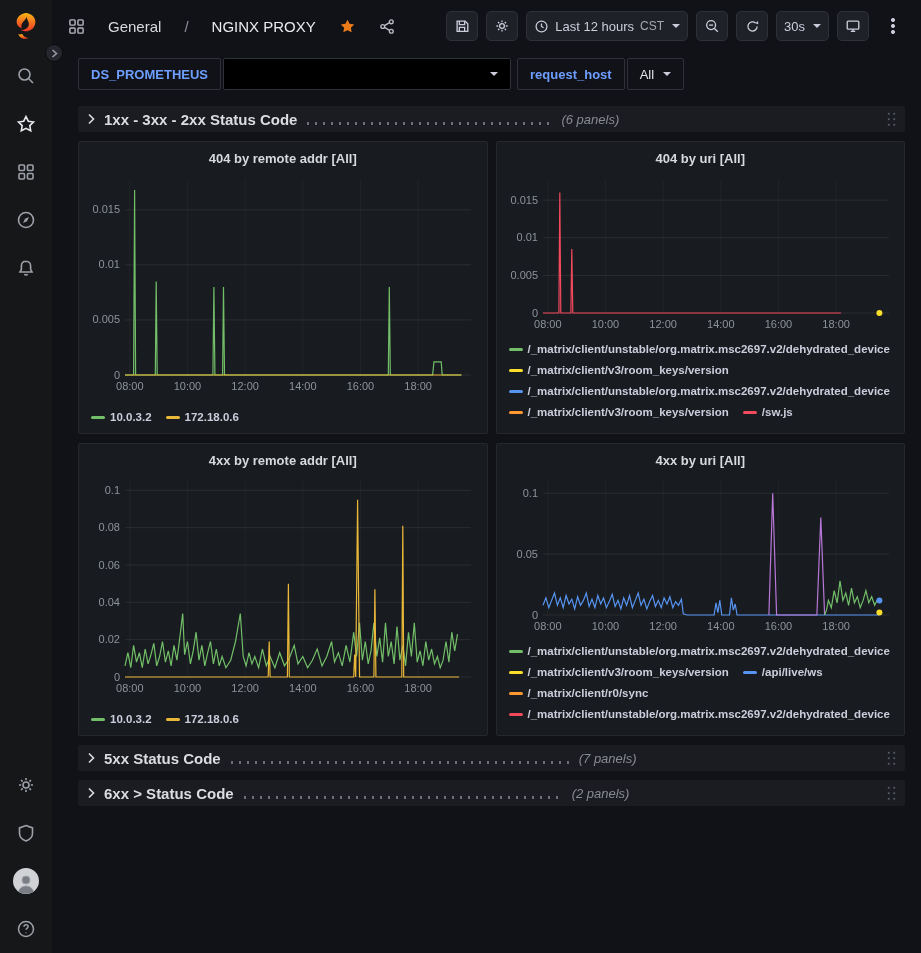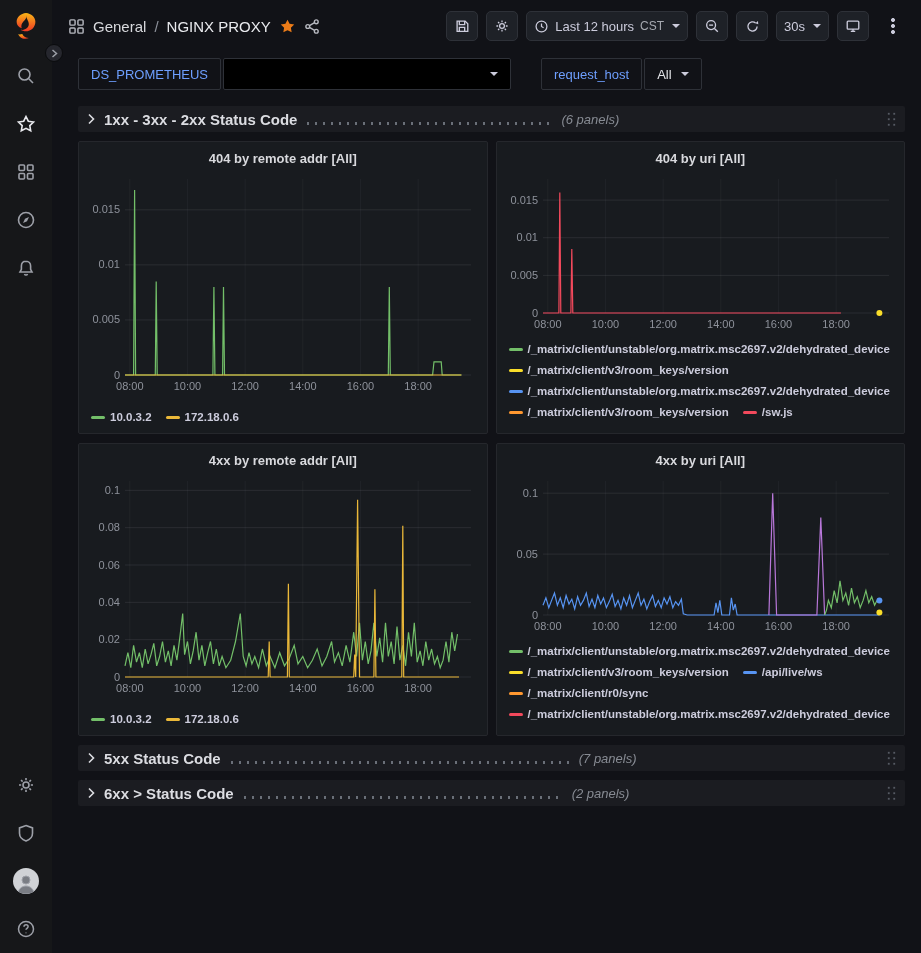--- a/index.html
+++ b/index.html
@@ -13,41 +13,41 @@
   .snav svg { stroke:#9da0a8; }
   .snav.active svg { stroke:#e8e9ed; }
   .sb-bottom { margin-top:auto; display:flex; flex-direction:column; align-items:center; }
   .avatar { width:26px; height:26px; border-radius:50%; background:#d0d2d6; display:flex; align-items:flex-end; justify-content:center; overflow:hidden; }
   .expand-btn { position:fixed; left:45px; top:44px; width:18px; height:18px; border-radius:50%;
     background:#26272e; border:1px solid #0b0c0e; color:#9da0a8; z-index:9; display:flex;
     align-items:center; justify-content:center; cursor:pointer; }
   
   .main { margin-left:52px; }
   header { height:52px; display:flex; align-items:center; padding:0 12px 0 16px; }
-  .crumb { display:flex; align-items:flex-start; gap:8px; font-size:15px; }
+  .crumb { display:flex; align-items:flex-start; gap:23px; font-size:15px; }
   .crumb .sec { color:#d8d9dd; }
   .crumb .sep { color:#8e929b; }
   .crumb .ttl { color:#e9eaee; font-weight:500; }
   .hdr-right { margin-left:auto; display:flex; align-items:center; gap:8px; }
   .hbtn { height:30px; min-width:32px; padding:0 7px; background:#1e2127; border:1px solid #2e3138;
     border-radius:5px; display:flex; align-items:center; justify-content:center; gap:6px;
     color:#ccccdc; font-size:13px; cursor:pointer; }
   .hbtn.plain { background:transparent; border:none; }
   .hbtn svg { stroke:#ccccdc; }
   .tz { color:#a6a9b0; font-size:12px; }
   .caret { width:0; height:0; border-left:4px solid transparent; border-right:4px solid transparent;
     border-top:4px solid #ccccdc; margin-left:2px; }
   .iconbtn { background:none; border:none; cursor:pointer; display:flex; align-items:center; }
   
   .submenu { display:flex; align-items:center; padding:6px 16px 8px 26px; }
   .vbox { height:32px; display:flex; align-items:center; padding:0 12px; border:1px solid #2e3138;
     border-radius:2px; font-size:13px; cursor:pointer; }
-  .vlabel { color:#6e9fff; font-weight:400; }
+  .vlabel { color:#6e9fff; font-weight:700; }
   .vblack { background:#000; width:288px; margin-left:2px; justify-content:flex-end; border:1px solid #2e3138; }
-  .gap18 { margin-left:30px; }
+  .gap18 { margin-left:6px; }
   .vvalue { color:#e3e4e8; margin-left:2px; gap:7px; }
   
   .dash { padding:8px 16px 0 26px; }
   .rowhdr { height:26px; display:flex; align-items:center; background:#1b1c21; border-radius:2px;
     padding:0 6px 0 6px; margin-bottom:9px; cursor:pointer; }
   .rowhdr .chev { margin:0 9px 0 3px; display:flex; }
   .rowhdr .rtitle { font-size:15px; font-weight:700; color:#dcdde2; white-space:nowrap; }
   .leader { height:3px; align-self:flex-end; margin:0 10px 7px 10px;
     background-image:repeating-linear-gradient(to right,#6a6f78 0 2px,transparent 2px 8px); }
   .pcount { font-size:13px; font-style:italic; color:#878b93; white-space:nowrap; }

